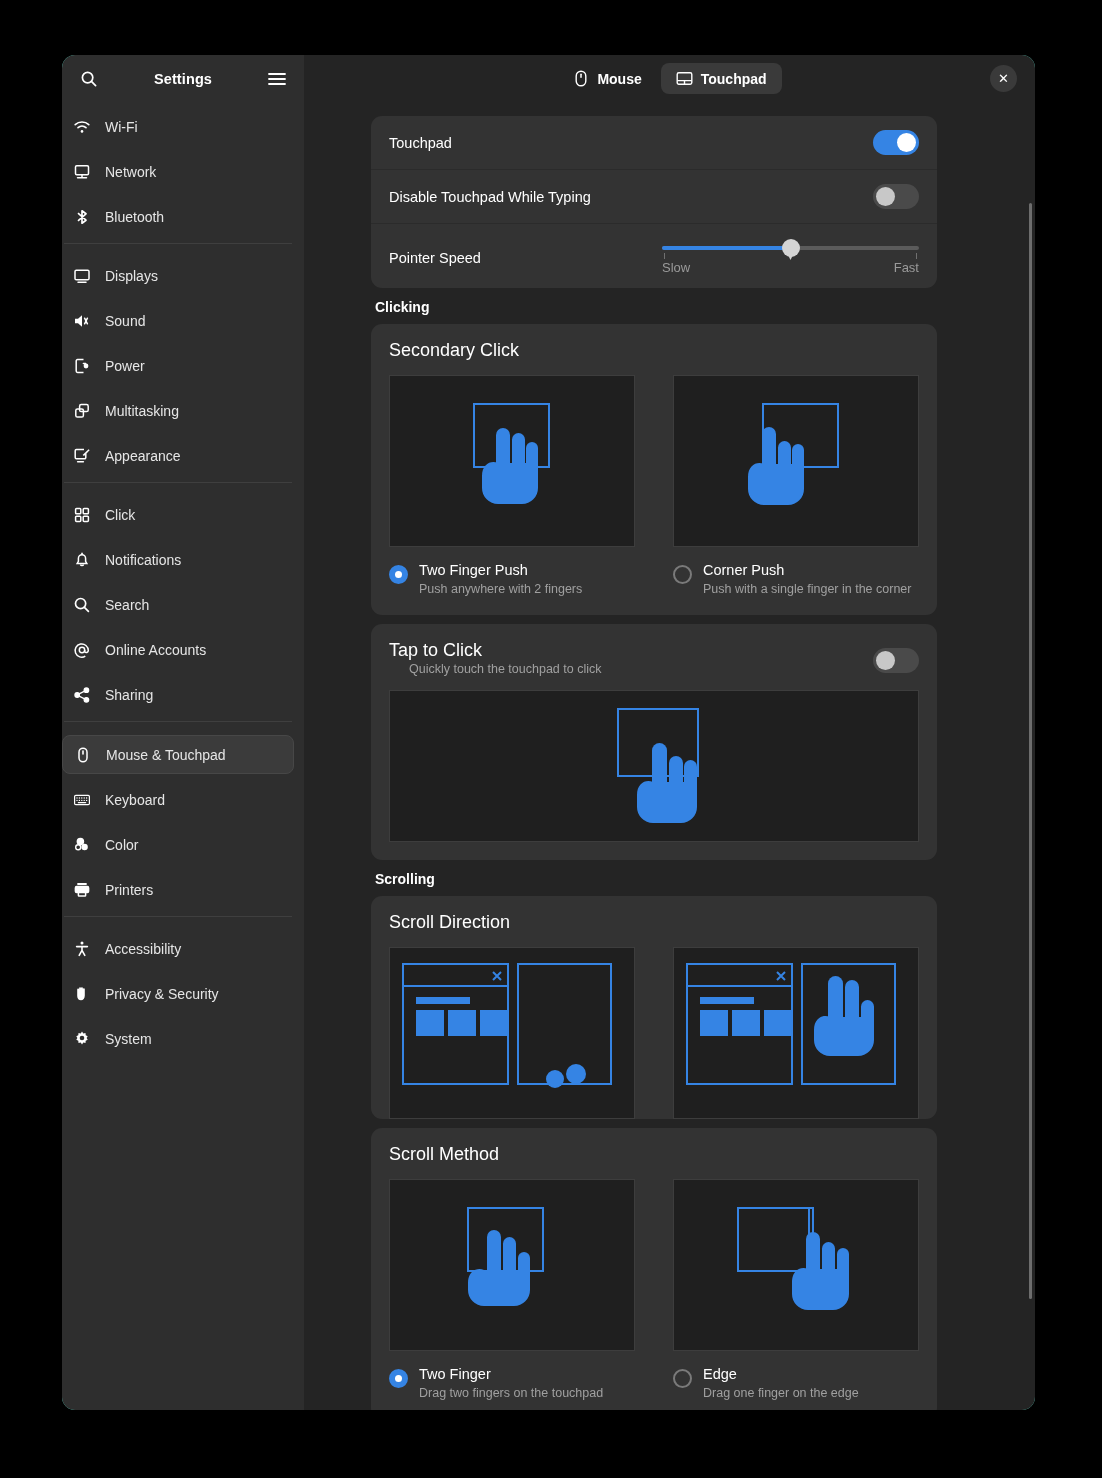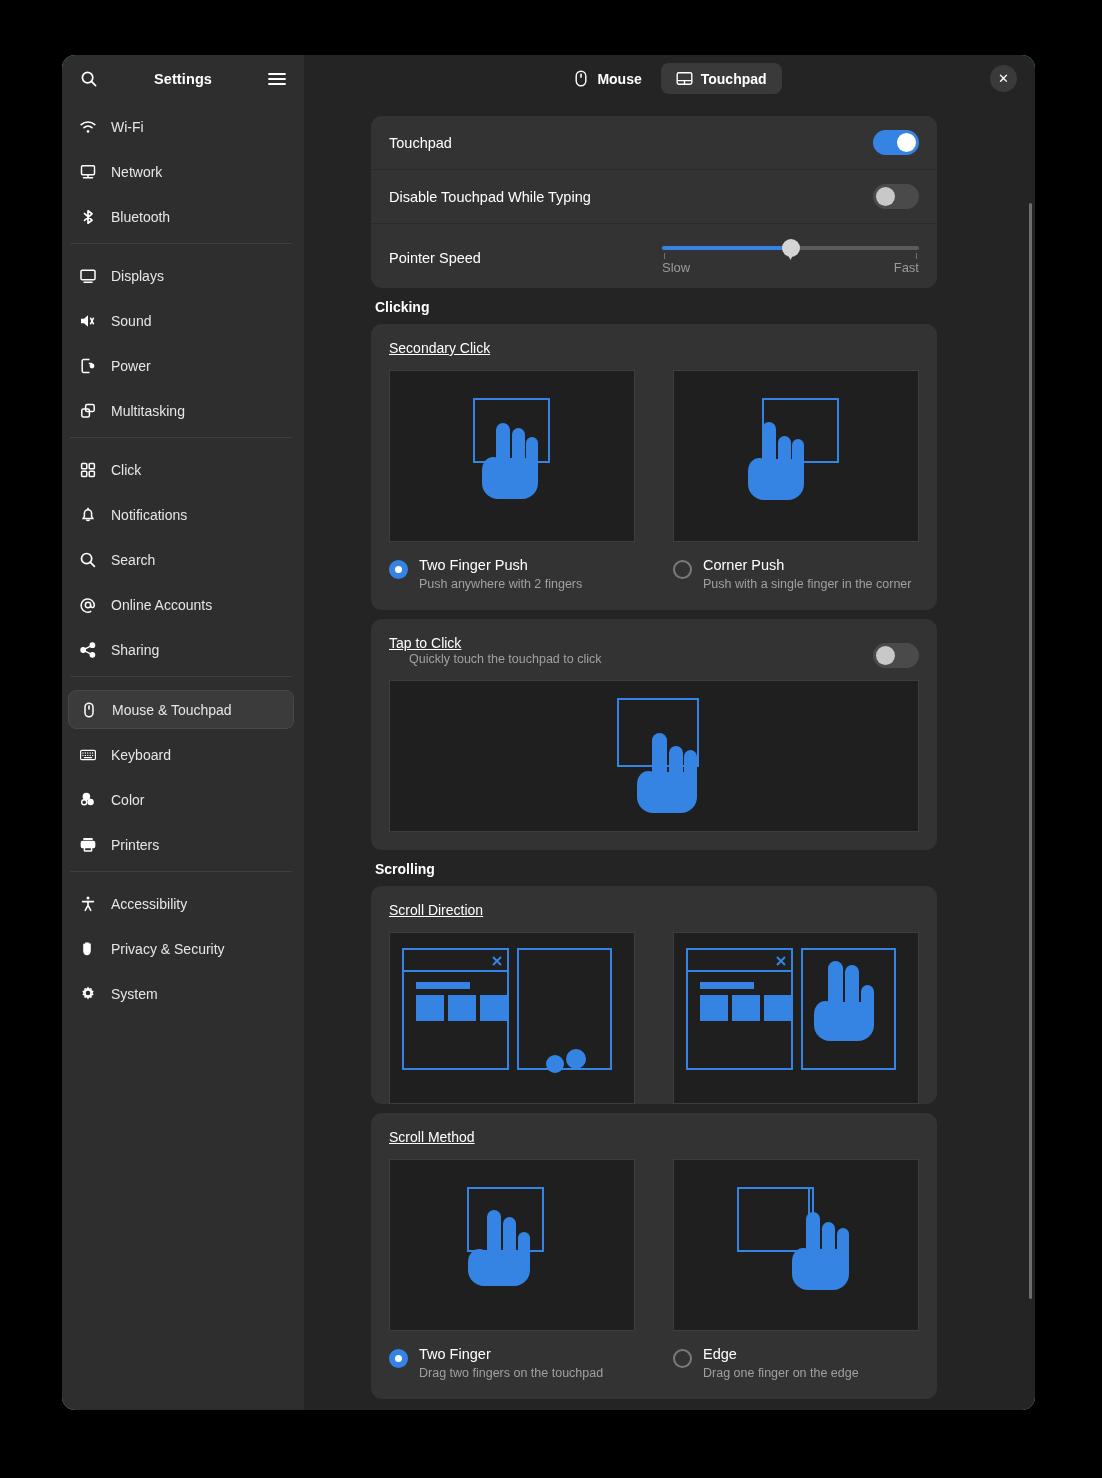--- a/index.html
+++ b/index.html
@@ -44,21 +44,21 @@
   }
   .sidebar-title {
     flex: 1;
     text-align: center;
     color: #ffffff;
     font-size: 14.5px;
     font-weight: bold;
     letter-spacing: .1px;
   }
   .sidebar-list {
-    padding: 6px 10px 0 6px;
+    padding: 6px 10px 0 0;
     overflow: hidden;
   }
   .sb-item {
     display: flex;
     align-items: center;
     gap: 14px;
     height: 38px;
     padding: 0 11px;
     border-radius: 8px;
     color: #e6e6e6;
@@ -228,23 +228,22 @@
 
   .section-title {
     color: #ffffff;
     font-size: 14px;
     font-weight: bold;
     margin: 11px 0 9px 4px;
   }
 
   .card-title {
     color: #ffffff;
-    font-size: 14px;
+    font-size: 18px;
     padding: 16px 18px 0 18px;
-    text-decoration: underline;
   }
   .card-sub {
     color: #a0a0a0;
     font-size: 12.5px;
     padding: 1px 18px 0 18px;
     margin-left: 20px;
   }
 
   .choice-grid {
     display: flex;
@@ -403,20 +402,30 @@
         <span>Power</span>
       </div>
       <div class="sb-item">
         <span class="sb-icon">
           <svg width="18" height="18" viewBox="0 0 18 18" fill="none" stroke="currentColor" stroke-width="1.5">
             <rect x="6.6" y="2.6" width="8.6" height="7" rx="1.6"></rect>
               <rect x="2.8" y="7" width="7.6" height="8" rx="1.6"></rect>
           </svg>
         </span>
         <span>Multitasking</span>
+      </div>
+      <div class="sb-item">
+        <span class="sb-icon">
+          <svg width="18" height="18" viewBox="0 0 18 18" fill="none" stroke="currentColor" stroke-width="1.5">
+            <path d="M11 2.6 L3.4 2.6 A1.2 1.2 0 0 0 2.2 3.8 L2.2 10.6 A1.2 1.2 0 0 0 3.4 11.8 L11.6 11.8 A1.2 1.2 0 0 0 12.8 10.6 L12.8 6.4"></path>
+            <path d="M10.4 7.2 L15.6 2.2 L16.6 3.2 L11.6 8.4 L9.9 8.8 Z" fill="currentColor" stroke="none"></path>
+            <line x1="4.6" y1="14.8" x2="10.4" y2="14.8" stroke-linecap="round"></line>
+          </svg>
+        </span>
+        <span>Appearance</span>
       </div>
 
       <div class="sb-sep"></div>
 
       <div class="sb-item">
         <span class="sb-icon">
           <svg width="18" height="18" viewBox="0 0 18 18" fill="none" stroke="currentColor" stroke-width="1.5">
             <rect x="2.6" y="2.6" width="5.2" height="5.2" rx="0.9"></rect>
               <rect x="10.2" y="2.6" width="5.2" height="5.2" rx="0.9"></rect>
             <rect x="2.6" y="10.2" width="5.2" height="5.2" rx="0.9"></rect>

